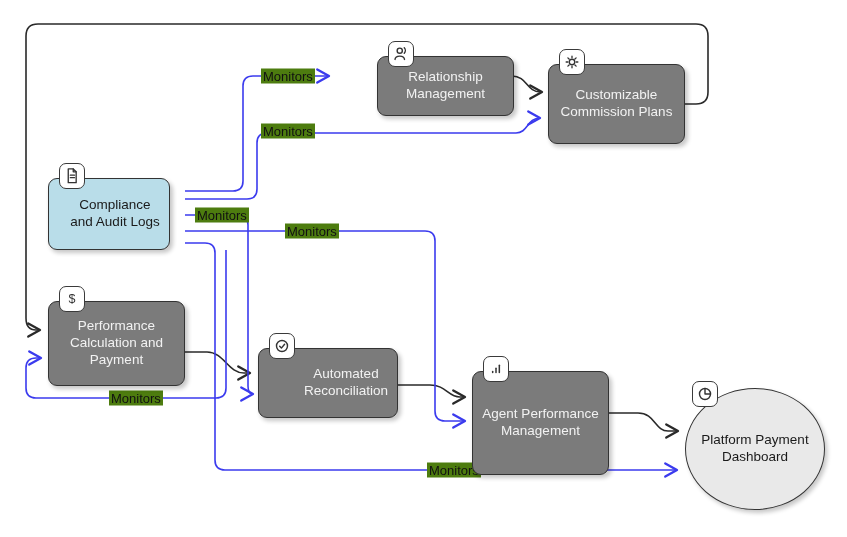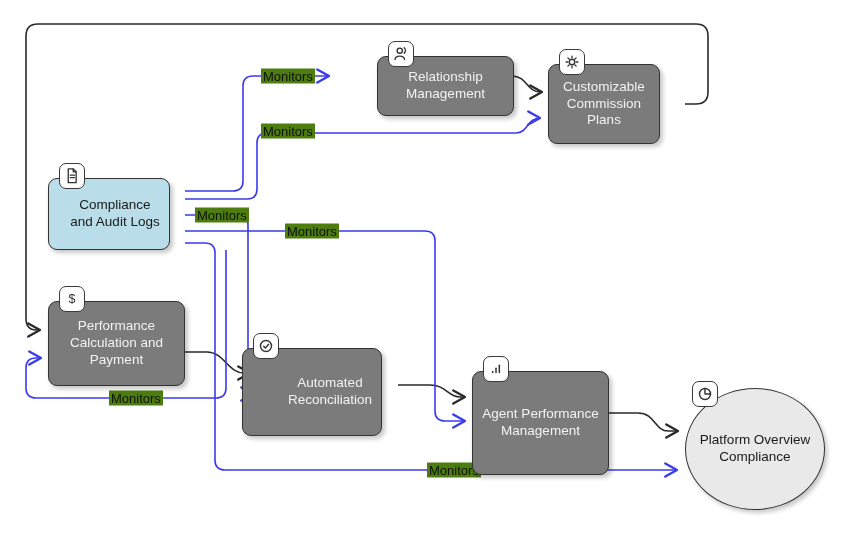--- a/index.html
+++ b/index.html
@@ -69,21 +69,21 @@
     <span class="icon-badge">
       <svg width="20" height="20" viewBox="0 0 24 24" fill="none" stroke="#333333" stroke-width="1.7" stroke-linecap="round">
         <circle cx="10.5" cy="8" r="3.1"></circle>
         <path d="M4.8,18.5 C5.4,13.2 15.6,13.2 16.2,18.5"></path>
         <path d="M15.9,4.6 a4.6,4.6 0 0 1 0,6.4"></path>
       </svg>
     </span>
     <span>Relationship Management</span>
   </div>
 
-  <div class="node gray" style="left:548px;top:64px;width:112px;height:80px;">
+  <div class="node gray" style="left:548px;top:64px;width:137px;height:80px;">
     <span class="icon-badge">
       <svg width="20" height="20" viewBox="0 0 24 24" fill="none" stroke="#333333" stroke-width="1.6" stroke-linecap="round">
         <circle cx="12" cy="12" r="3.3"></circle>
         <path d="M12,5 V7 M12,17 V19 M5,12 H7 M17,12 H19 M7.05,7.05 L8.5,8.5 M15.5,15.5 L16.95,16.95 M16.95,7.05 L15.5,8.5 M8.5,15.5 L7.05,16.95"></path>
       </svg>
     </span>
     <span>Customizable Commission Plans</span>
   </div>
 
   <div class="node blue" style="left:48px;top:178px;width:122px;height:72px;padding-left:18px;">
@@ -99,21 +99,21 @@
 
   <div class="node gray" style="left:48px;top:301px;width:137px;height:85px;">
     <span class="icon-badge">
       <svg width="20" height="20" viewBox="0 0 24 24">
         <text x="12" y="17" text-anchor="middle" font-size="15" fill="#333333" font-family="Liberation Sans, sans-serif">$</text>
       </svg>
     </span>
     <span>Performance Calculation and Payment</span>
   </div>
 
-  <div class="node gray" style="left:242px;top:348px;width:140px;height:88px;padding-left:42px;">
+  <div class="node gray" style="left:258px;top:348px;width:140px;height:70px;padding-left:42px;">
     <span class="icon-badge">
       <svg width="20" height="20" viewBox="0 0 24 24" fill="none" stroke="#333333" stroke-width="1.7" stroke-linecap="round" stroke-linejoin="round">
         <circle cx="12" cy="12" r="6.6"></circle>
         <path d="M9.2,12.4 l2.1,2.1 l3.8,-4.6"></path>
       </svg>
     </span>
     <span>Automated Reconciliation</span>
   </div>
 
   <div class="node gray" style="left:472px;top:371px;width:137px;height:104px;">
@@ -127,16 +127,16 @@
     <span>Agent Performance Management</span>
   </div>
 
   <div class="node circle" style="left:685px;top:388px;width:140px;height:122px;">
     <span class="icon-badge">
       <svg width="20" height="20" viewBox="0 0 24 24" fill="none" stroke="#333333" stroke-width="1.7" stroke-linecap="round">
         <circle cx="12" cy="12" r="6.6"></circle>
         <path d="M12,12 V5.4 M12,12 H18.6"></path>
       </svg>
     </span>
-    <span>Platform Overview Compliance</span>
+    <span>Platform Payment Dashboard</span>
   </div>
 
 </div>
 
 </body></html>

